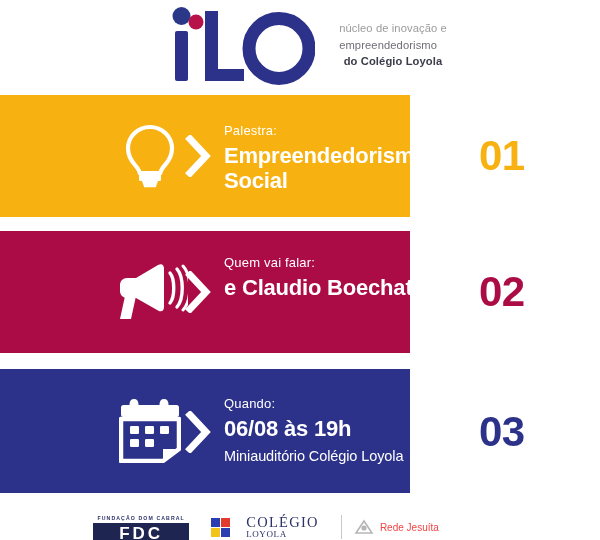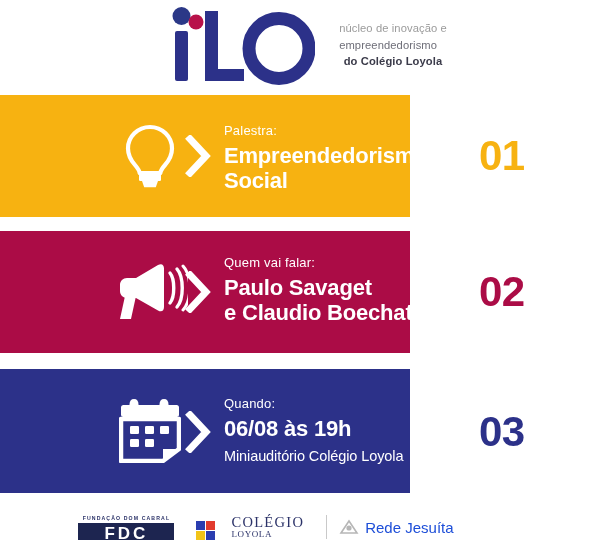--- a/index.html
+++ b/index.html
@@ -187,21 +187,21 @@
     background: #1d2550;
     height: 22px;
     width: 96px;
     color: #ffffff;
     font-size: 17px;
     font-weight: bold;
     letter-spacing: 3px;
     line-height: 22px;
   }
 
-  .colegio-logo { display: flex; align-items: flex-end; gap: 16px; }
+  .colegio-logo { display: flex; align-items: center; gap: 16px; }
   .colegio-crest {
     width: 19px; height: 19px;
     display: grid;
     grid-template-columns: 1fr 1fr;
     grid-template-rows: 1fr 1fr;
     gap: 1px;
     margin-top: 1px;
   }
   .colegio-crest i { display: block; }
   .colegio-words { line-height: 1.05; }
@@ -220,22 +220,22 @@
 
   .rede-logo {
     display: flex;
     align-items: center;
     gap: 6px;
     border-left: 1px solid #c9c9c9;
     padding-left: 12px;
     height: 24px;
   }
   .rede-words {
-    font-size: 15px;
-    color: #1d4ed8;
+    font-size: 10px;
+    color: #ef4444;
     white-space: nowrap;
   }
 </style>
 </head>
 <body>
 
 <div id="poster">
 
   <div class="header">
     <div class="logo-wrap">
@@ -316,21 +316,20 @@
     </div>
 
     <div class="band-chevron" style="left:178px; top:36px; width:40px; height:50px;">
       <svg width="26" height="42" viewBox="0 0 26 42" aria-hidden="true">
         <path d="M5 4 L21 21 L5 38" fill="none" stroke="#ffffff" stroke-width="7" stroke-linecap="square" stroke-linejoin="miter"></path>
       </svg>
     </div>
 
     <div class="band-text" style="left:224px; top:24px;">
       <div class="eyebrow">Quem vai falar:</div>
-      <div class="headline">Paulo Savaget</div>
       <div class="headline">e Claudio Boechat</div>
     </div>
 
     <div class="band-number" style="left:479px; top:40px;">02</div>
   </div>
 
   <div class="band" id="band-3">
     <div class="band-fill"></div>
 
     <svg class="band-notch" width="190" height="124" viewBox="0 0 190 124" preserveAspectRatio="none">

